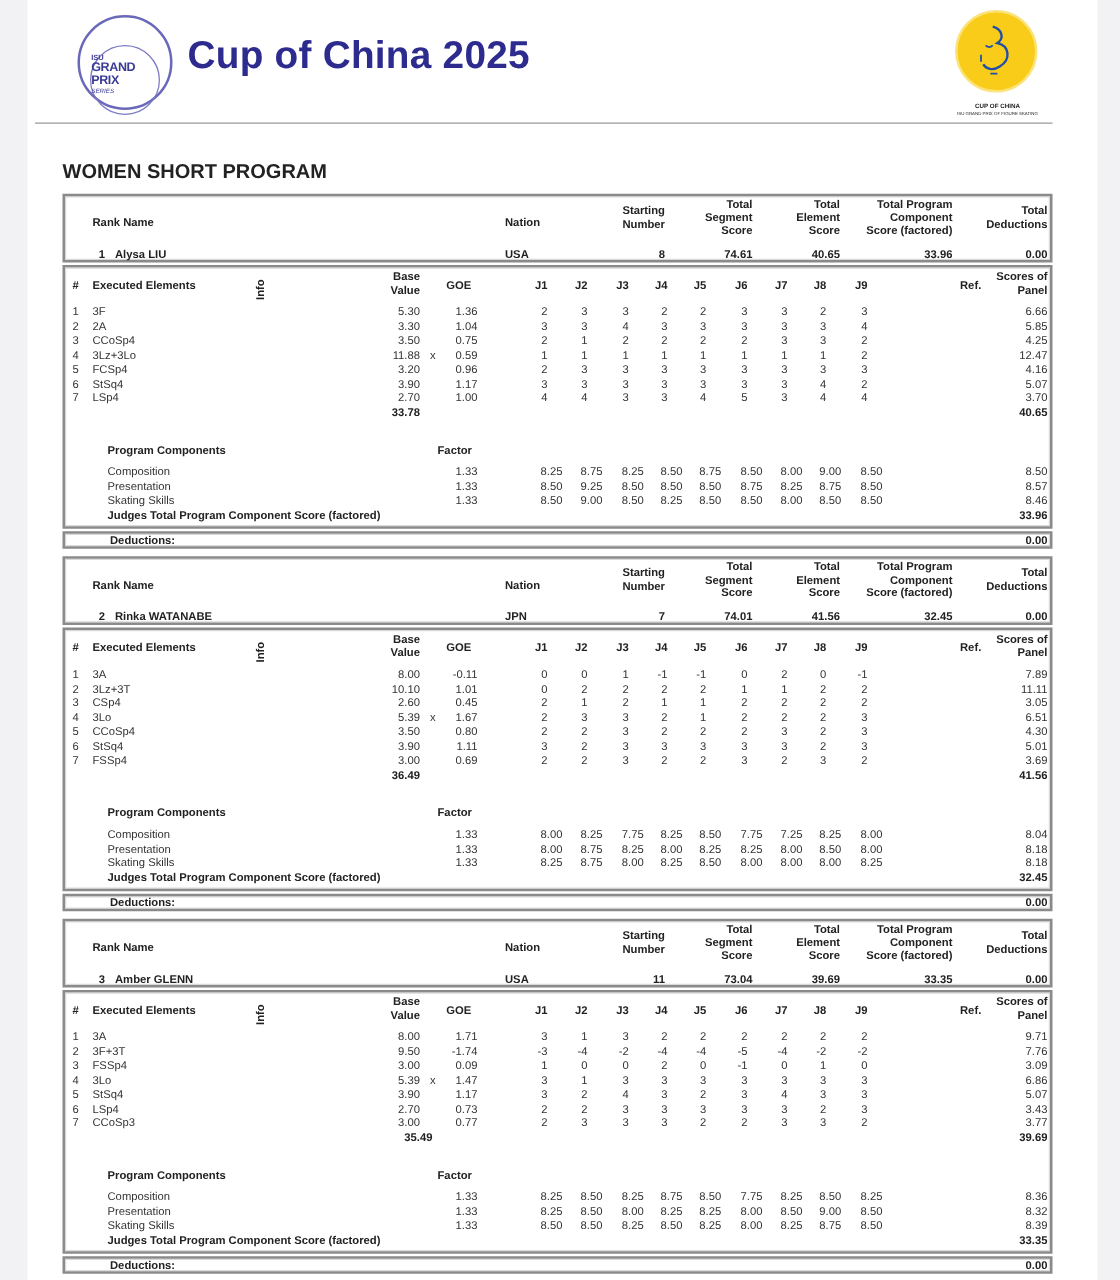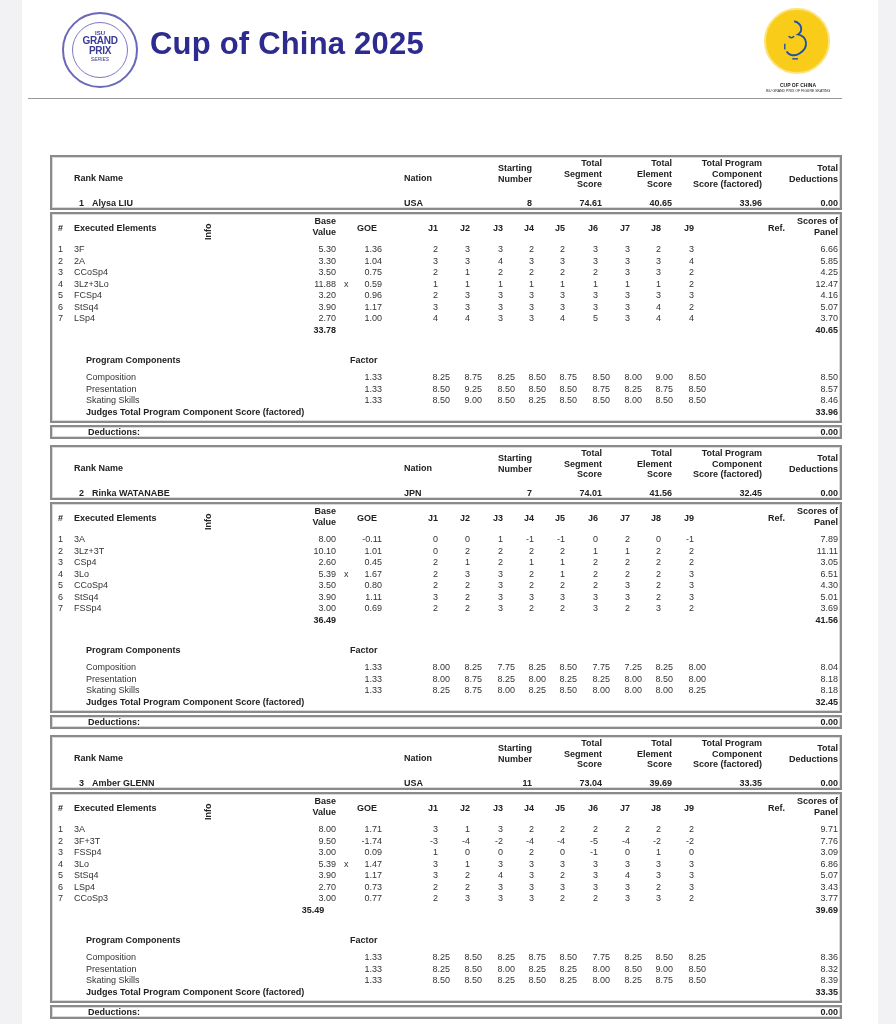--- a/index.html
+++ b/index.html
@@ -2,21 +2,21 @@
 <html><head>
 <meta charset="utf-8">
 <style>
   * { box-sizing: border-box; margin: 0; padding: 0; }
   html, body { width: 896px; height: 1024px; overflow: hidden; background: #f2f2f4; }
   body { font-family: "Liberation Sans", sans-serif; color: #222; position: relative; }
   .page { position: absolute; left: 22px; top: 0; width: 856px; height: 1024px; background: #fff; }
 
   
   .logo-ring { position: absolute; left: 40px; top: 12px; width: 76px; height: 76px; border: 2px solid #6a68b8; border-radius: 50%; }
-  .logo-inner { position: absolute; left: 50px; top: 22px; width: 56px; height: 56px; border: 1.5px solid #7b79c3; border-radius: 50%; text-align: center; color: #3b3a95; font-weight: bold; line-height: 1; padding-top: 7px; }
+  .logo-inner { position: absolute; left: 50px; top: 36px; width: 56px; height: 56px; border: 1.5px solid #7b79c3; border-radius: 50%; color: #3b3a95; font-weight: bold; line-height: 1; padding-top: 7px; }
   .logo-inner .isu { font-size: 6px; display:block; }
   .logo-inner .gp { font-size: 10px; display:block; letter-spacing: -0.3px; }
   .logo-inner .ser { font-size: 5px; display:block; font-style: italic; font-weight: normal; margin-top: 1px; }
   .event-title { position: absolute; left: 128px; top: 26px; font-size: 31px; font-weight: bold; color: #2e2b8f; letter-spacing: 0.2px; }
   .event-sub { position: absolute; left: 128px; top: 62px; font-size: 17px; color: #3b3a95; }
   .right-logo { position: absolute; left: 742px; top: 8px; width: 66px; height: 66px; border-radius: 50%; background: #f8cc18; border: 2px solid #fbe37a; }
   .right-logo svg { width: 100%; height: 100%; }
   .right-cap1 { position: absolute; left: 738px; top: 82px; width: 76px; text-align: center; font-size: 5px; font-weight: bold; }
   .right-cap2 { position: absolute; left: 738px; top: 89px; width: 76px; text-align: center; font-size: 3.5px; }
   .hdr-rule { position: absolute; left: 6px; top: 98px; width: 814px; border-top: 1px solid #999; }
@@ -56,20 +56,21 @@
       <path d="M30 12 C38 14 40 22 34 26 C44 28 46 40 36 46 C30 50 24 48 22 44" fill="none" stroke="#1f4fa8" stroke-width="2"></path>
       <path d="M24 28 C26 30 28 30 30 28" fill="none" stroke="#1f4fa8" stroke-width="1.5"></path>
       <path d="M20 36 L20 42" fill="none" stroke="#1f4fa8" stroke-width="1.5"></path>
       <path d="M28 52 L34 52" fill="none" stroke="#1f4fa8" stroke-width="1.5"></path>
     </svg>
   </div>
   <div class="right-cap1">CUP OF CHINA</div>
   <div class="right-cap2">ISU GRAND PRIX OF FIGURE SKATING</div>
   <div class="hdr-rule"></div>
 
+  <div class="doc-sub">WOMEN SHORT PROGRAM</div>
 
   <div id="blocks">
       <div class="block" style="top: 155px;">
         <div class="box sum">
           <div class="t hdr" style="left: 22px; top: 16px;">Rank  Name</div>
           <div class="t hdr" style="left: 352px; top: 16px;">Nation</div>
           <div class="t hdr r" style="left: 410px; top: 6px; width: 70px; white-space: normal;">
             <div>Starting</div>
             <div>Number</div>
           </div>
@@ -700,21 +701,21 @@
             <div class="t mono r" style="left: 398px; top: 0px; width: 20px;">3</div>
             <div class="t mono r" style="left: 431px; top: 0px; width: 20px;">3</div>
             <div class="t mono r" style="left: 462px; top: 0px; width: 20px;">3</div>
             <div class="t mono r" style="left: 493px; top: 0px; width: 20px;">2</div>
             <div class="t mono r" style="left: 526px; top: 0px; width: 20px;">2</div>
             <div class="t mono r" style="left: 558px; top: 0px; width: 20px;">3</div>
             <div class="t mono r" style="left: 589px; top: 0px; width: 20px;">3</div>
             <div class="t mono r" style="left: 622px; top: 0px; width: 20px;">2</div>
             <div class="t mono r" style="left: 730px; top: 0px; width: 56px;">3.77</div>
           </div>
-          <div class="t b r" style="left: 238px; top: 110.5px; width: 46px; text-align: center;">35.49</div>
+          <div class="t b r" style="left: 248px; top: 110.5px; width: 46px;">35.49</div>
           <div class="t b r" style="left: 730px; top: 110.5px; width: 56px;">39.69</div>
           <div class="t hdr" style="left: 34px; top: 141px;">Program Components</div>
           <div class="t hdr" style="left: 298px; top: 141px;">Factor</div>
           <div class="row" style="top: 158px;">
             <div class="t mono" style="left: 34px; top: 0px;">Composition</div>
             <div class="t mono r" style="left: 290px; top: 0px; width: 40px;">1.33</div>
             <div class="t mono r" style="left: 372px; top: 0px; width: 26px;">8.25</div>
             <div class="t mono r" style="left: 404px; top: 0px; width: 26px;">8.50</div>
             <div class="t mono r" style="left: 437px; top: 0px; width: 26px;">8.25</div>
             <div class="t mono r" style="left: 468px; top: 0px; width: 26px;">8.75</div>

